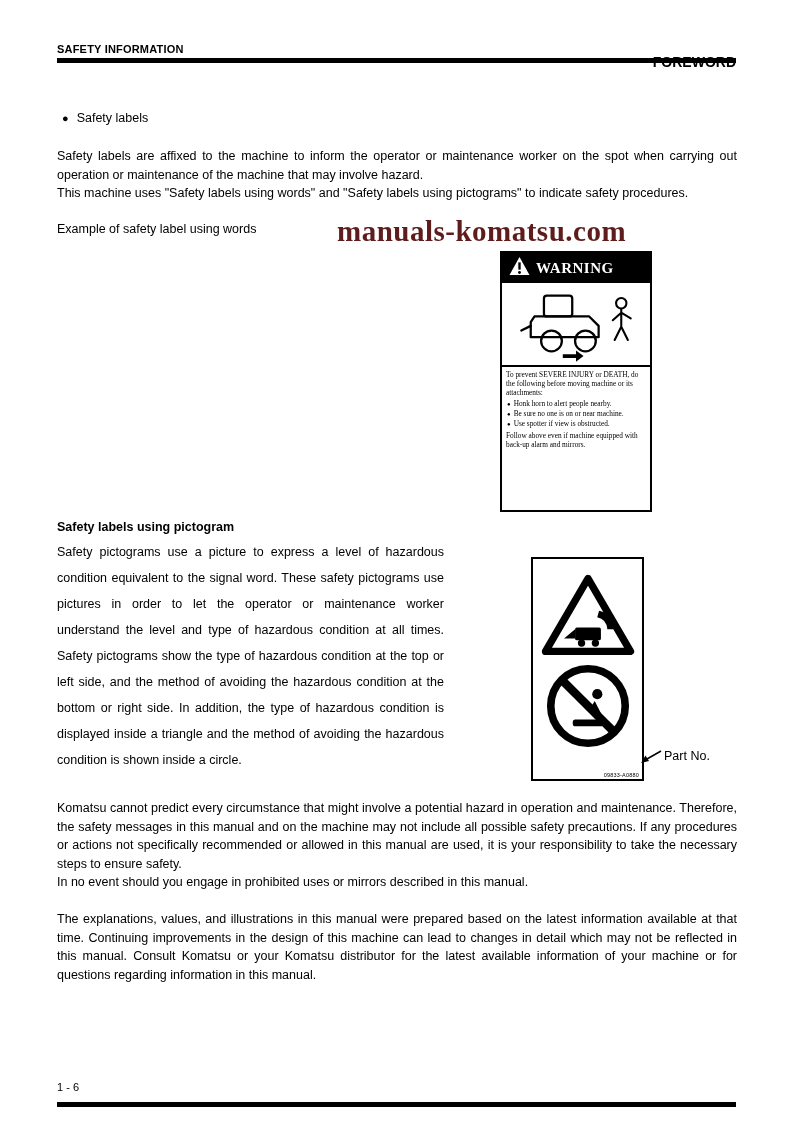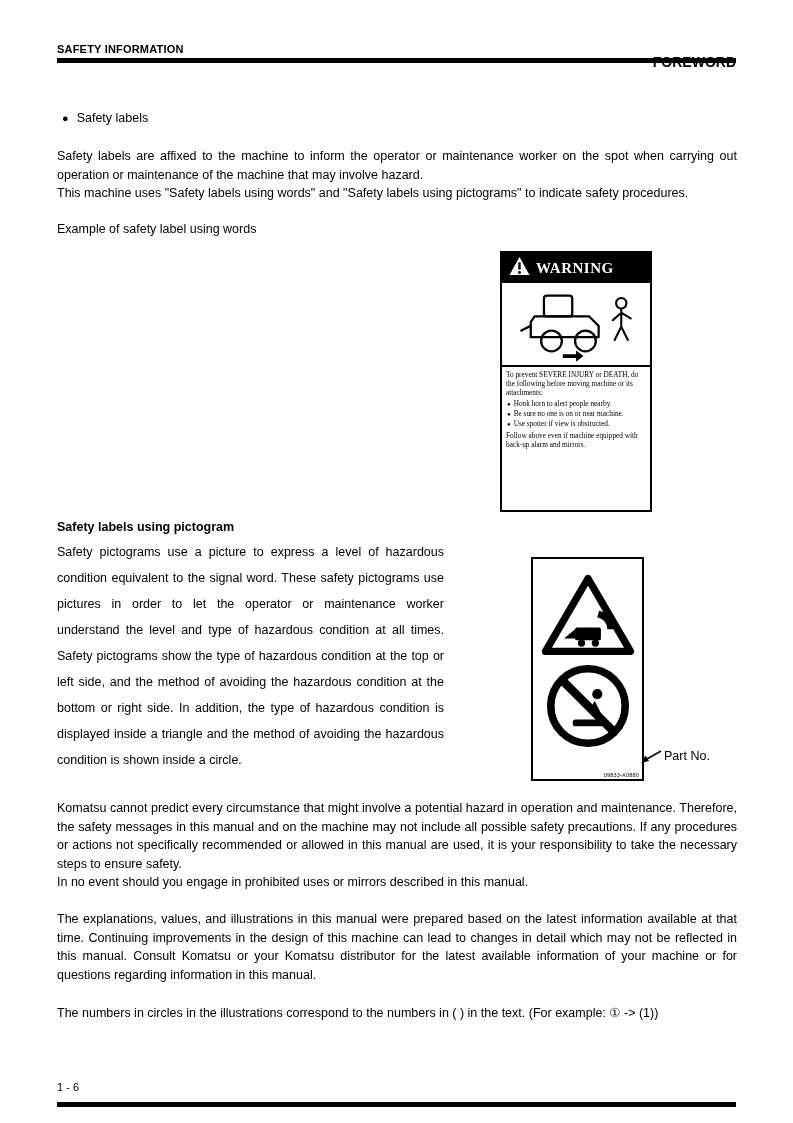--- a/index.html
+++ b/index.html
@@ -73,20 +73,21 @@
     <span>Safety labels</span>
   </div>
 
   <div class="flow intro-block">
     <p>Safety labels are affixed to the machine to inform the operator or maintenance worker on the spot when carrying out operation or maintenance of the machine that may involve hazard.</p>
     <p>This machine uses "Safety labels using words" and "Safety labels using pictograms" to indicate safety procedures.</p>
   </div>
 
   <div class="example-label">Example of safety label using words</div>
 
+  <div class="watermark" style="color: rgb(94, 28, 28);">manuals-komatsu.com</div>
 
   <div class="warning-label">
     <div class="wl-header">
       <span>
         <svg width="23" height="20" viewBox="0 0 24 22">
           <polygon points="12,1 23,21 1,21" fill="#ffffff"></polygon>
           <rect x="10.7" y="7" width="2.6" height="8" fill="#000"></rect>
           <circle cx="12" cy="18.2" r="1.6" fill="#000"></circle>
         </svg>
       </span>
@@ -164,20 +165,17 @@
 
   <div class="flow disclaimer-block">
     <p>Komatsu cannot predict every circumstance that might involve a potential hazard in operation and maintenance. Therefore, the safety messages in this manual and on the machine may not include all possible safety precautions. If any procedures or actions not specifically recommended or allowed in this manual are used, it is your responsibility to take the necessary steps to ensure safety.</p>
     <p>In no event should you engage in prohibited uses or mirrors described in this manual.</p>
   </div>
 
   <div class="flow revisions-block">
     <p>The explanations, values, and illustrations in this manual were prepared based on the latest information available at that time. Continuing improvements in the design of this machine can lead to changes in detail which may not be reflected in this manual. Consult Komatsu or your Komatsu distributor for the latest available information of your machine or for questions regarding information in this manual.</p>
   </div>
 
-  <div class="flow numbers-block">
-    <p>The numbers in circles in the illustrations correspond to the numbers in ( ) in the text. (For example: ① -&gt; (1))</p>
-  </div>
 
   <div class="footer-page">1 - 6</div>
   <div class="rule-bottom"></div>
 
 </div>
 
 </body></html>

